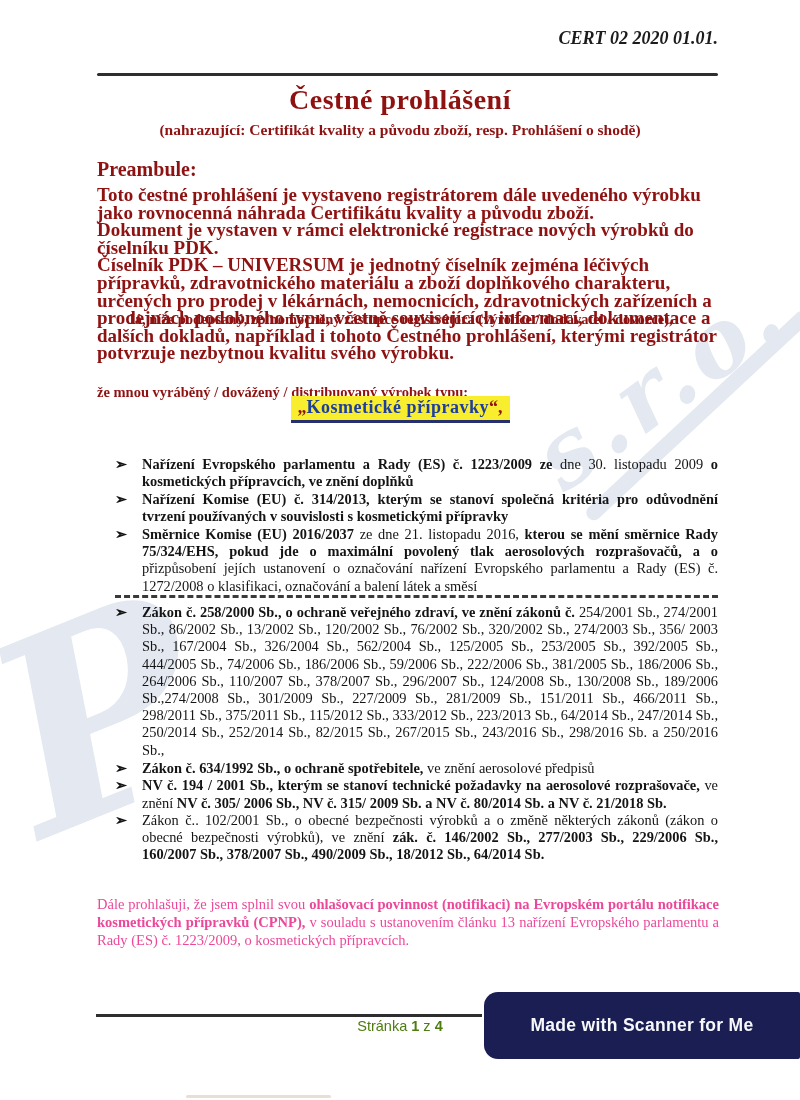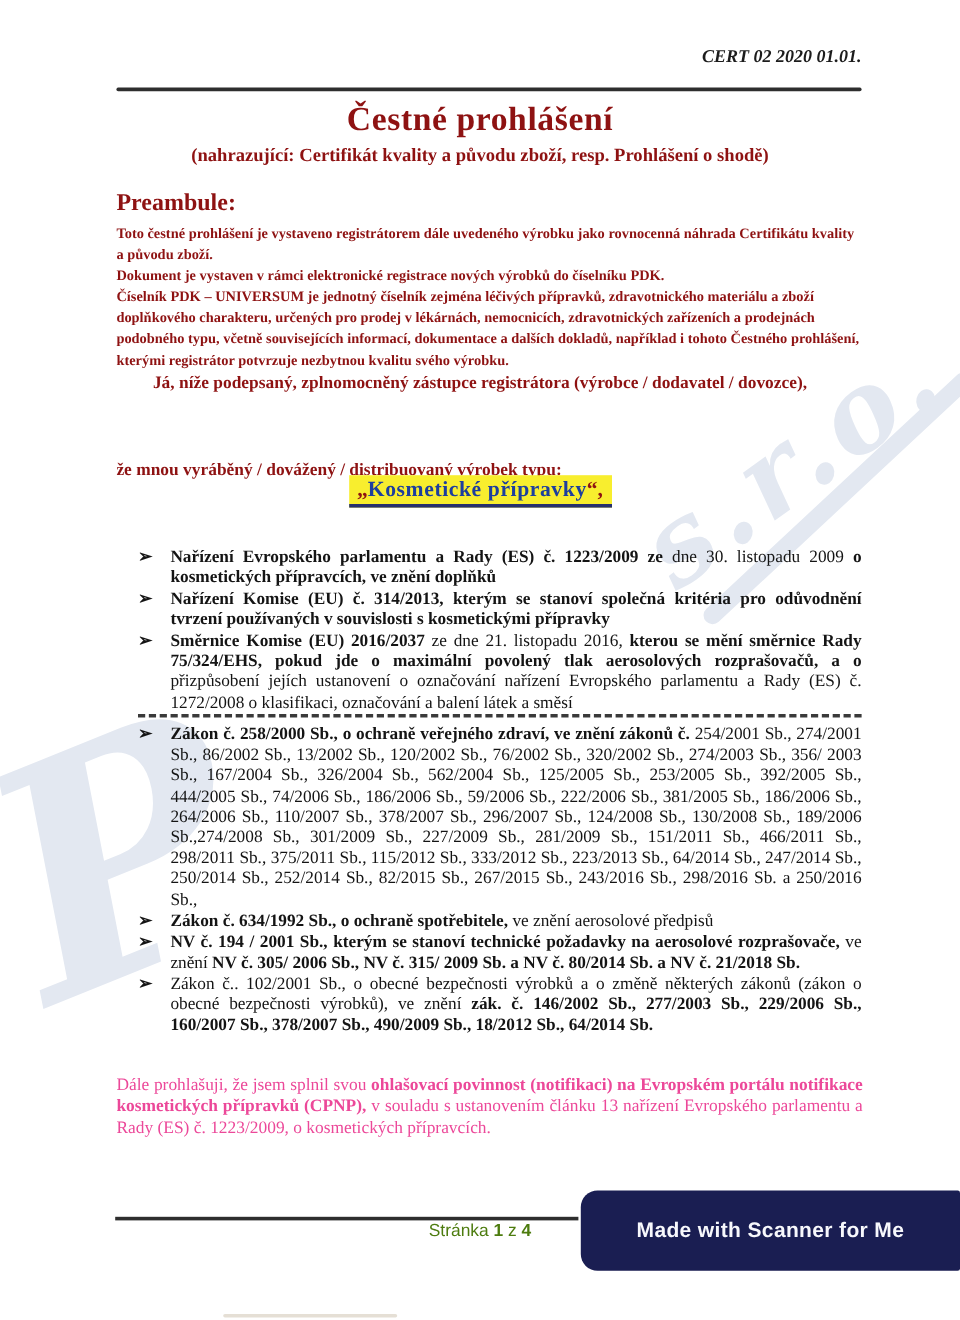--- a/index.html
+++ b/index.html
@@ -1,27 +1,27 @@
 <!DOCTYPE html>
 <html><head>
 <meta charset="utf-8">
 <style>
   html,body{margin:0;padding:0;background:#e9e9e9;}
   .page{position:relative;width:800px;height:1100px;margin:0 auto;background:#ffffff;
         overflow:hidden;font-family:"Liberation Serif",serif;color:#1c1c1c;}
   .abs{position:absolute;z-index:1;}
   
-  #doc-ref{top:40px;right:82px;font-style:italic;font-weight:bold;font-size:15px;}
+  #doc-ref{top:28px;right:82px;font-style:italic;font-weight:bold;font-size:18px;}
   #rule-top{top:73px;left:97px;width:621px;height:3px;background:#2e2e2e;border-radius:2px;}
   #title{top:84px;left:0;width:100%;text-align:center;font-size:28px;font-weight:bold;
          color:#8e1212;letter-spacing:.5px;}
   #subtitle{top:121px;left:0;width:100%;text-align:center;font-size:15.5px;font-weight:bold;color:#8e1212;}
   
   #preamble-heading{top:158px;left:97px;font-size:20px;font-weight:bold;color:#8e1212;}
-  #preamble-body{top:186px;left:97px;width:622px;font-size:12px;font-weight:bold;
+  #preamble-body{top:186px;left:97px;width:622px;font-size:19px;font-weight:bold;
                  line-height:17.6px;color:#8e1212;}
   #preamble-body p{margin:0;}
   
   #decl-intro{top:311px;left:0;width:100%;text-align:center;font-weight:bold;font-size:14.5px;color:#8e1212;}
   #decl-verb{top:347px;left:0;width:100%;text-align:center;font-weight:bold;font-size:16px;
              letter-spacing:2px;color:#8e1212;}
   #type-line{top:384px;left:97px;font-weight:bold;font-size:14.5px;color:#8e1212;}
   #highlight-wrap{top:396px;left:0;width:100%;text-align:center;}
   .highlight{display:inline-block;background:#f8ee2e;padding:1px 7px 2px;font-size:18px;
              font-weight:bold;border-bottom:3px solid #26306e;color:#8e1212;}

